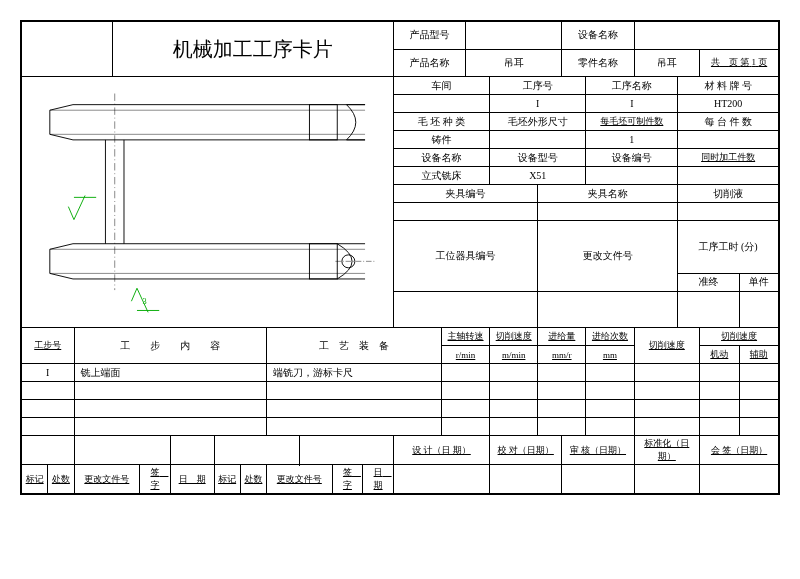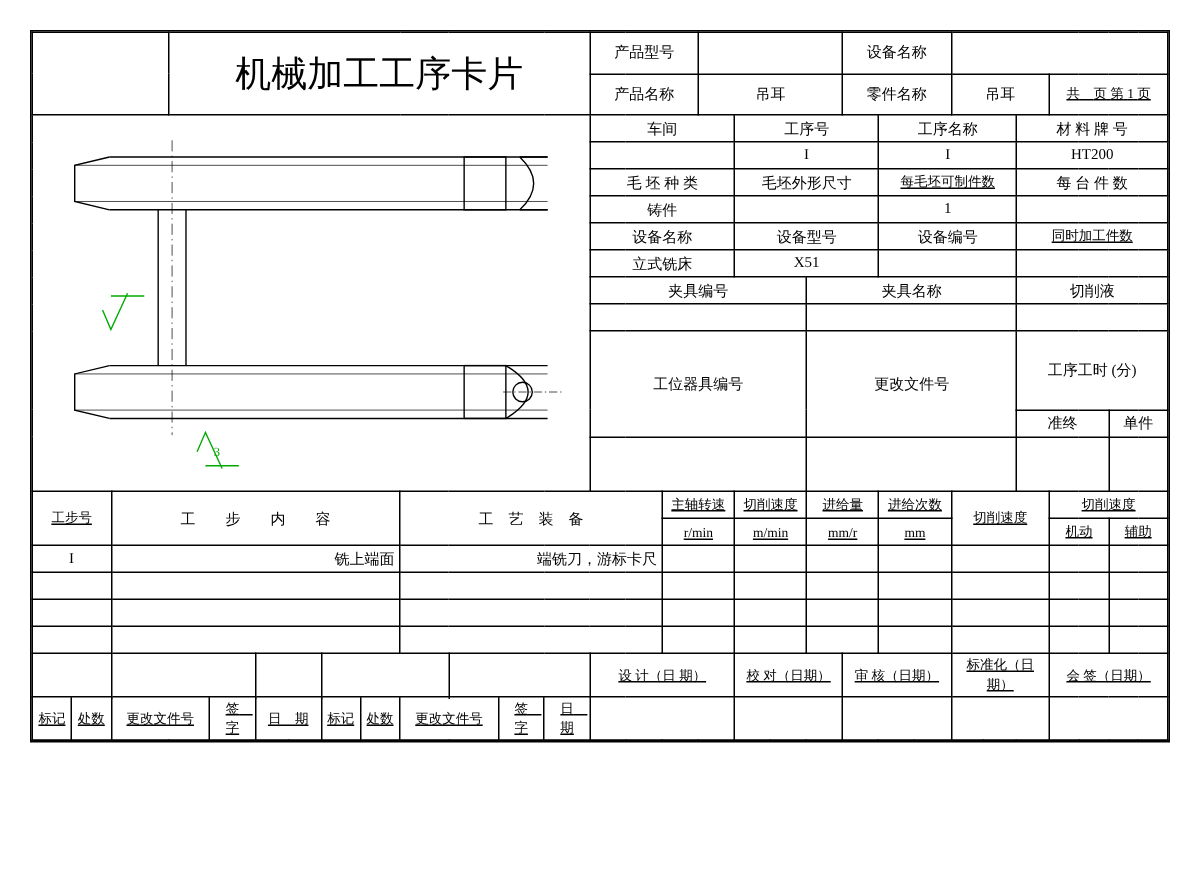--- a/index.html
+++ b/index.html
@@ -18,33 +18,33 @@
   table { border-collapse: collapse; width: 100%; }
   td {
     border: 1px solid #000;
     padding: 1px 3px;
     text-align: center;
     vertical-align: middle;
     height: 18px;
     font-size: 10px;
   }
   .title-cell {
-    font-size: 24px;
+    font-size: 20px;
     font-weight: normal;
     text-align: center;
     height: 55px;
   }
   .drawing-cell {
     height: 250px;
     padding: 0;
     position: relative;
   }
   .drawing-cell svg { display: block; }
   .small { font-size: 9px; text-decoration: underline; }
-  .step-content { text-align: right; padding-left: 6px; }
+  .step-content { text-align: left; padding-left: 6px; }
   .wide-label td { height: 34px; font-family: Liberation Serif, serif; }
 </style>
 </head>
 <body>
 
 <div class="sheet">
 <table>
 
   <tbody>
         <tr>

